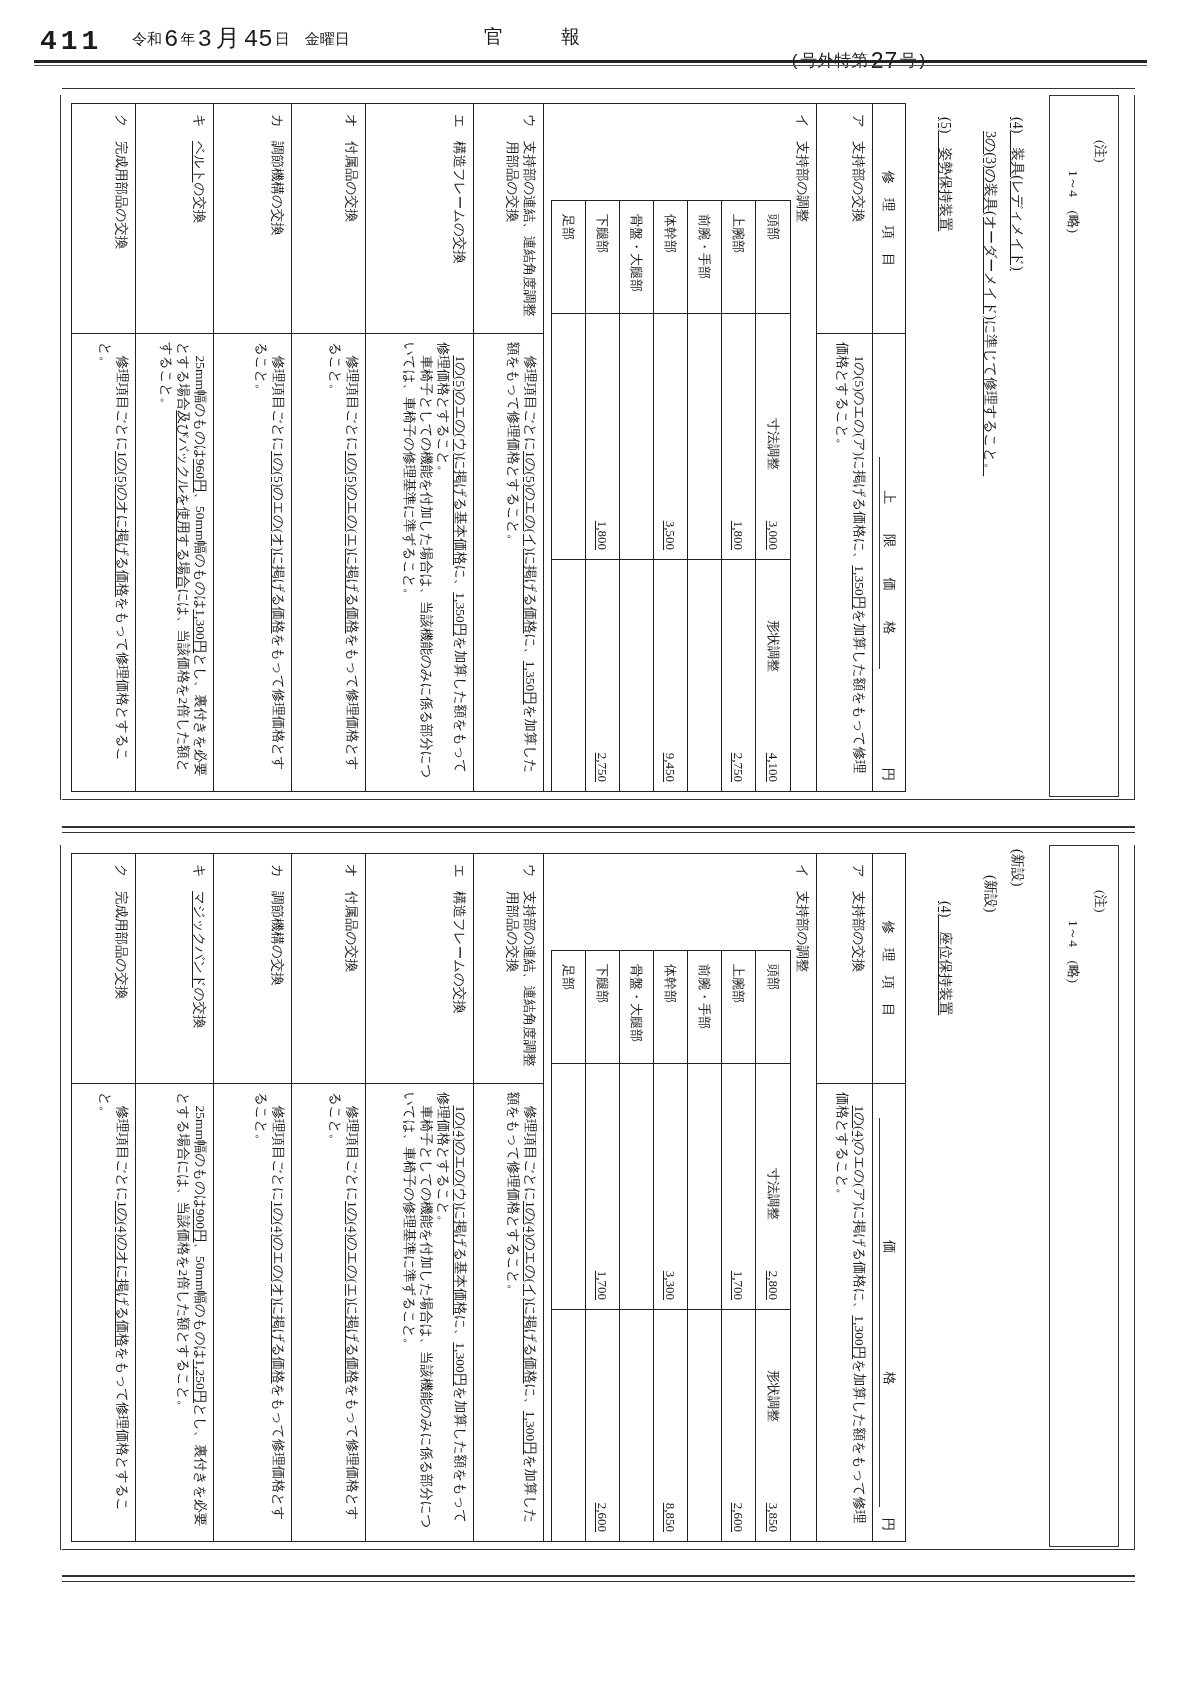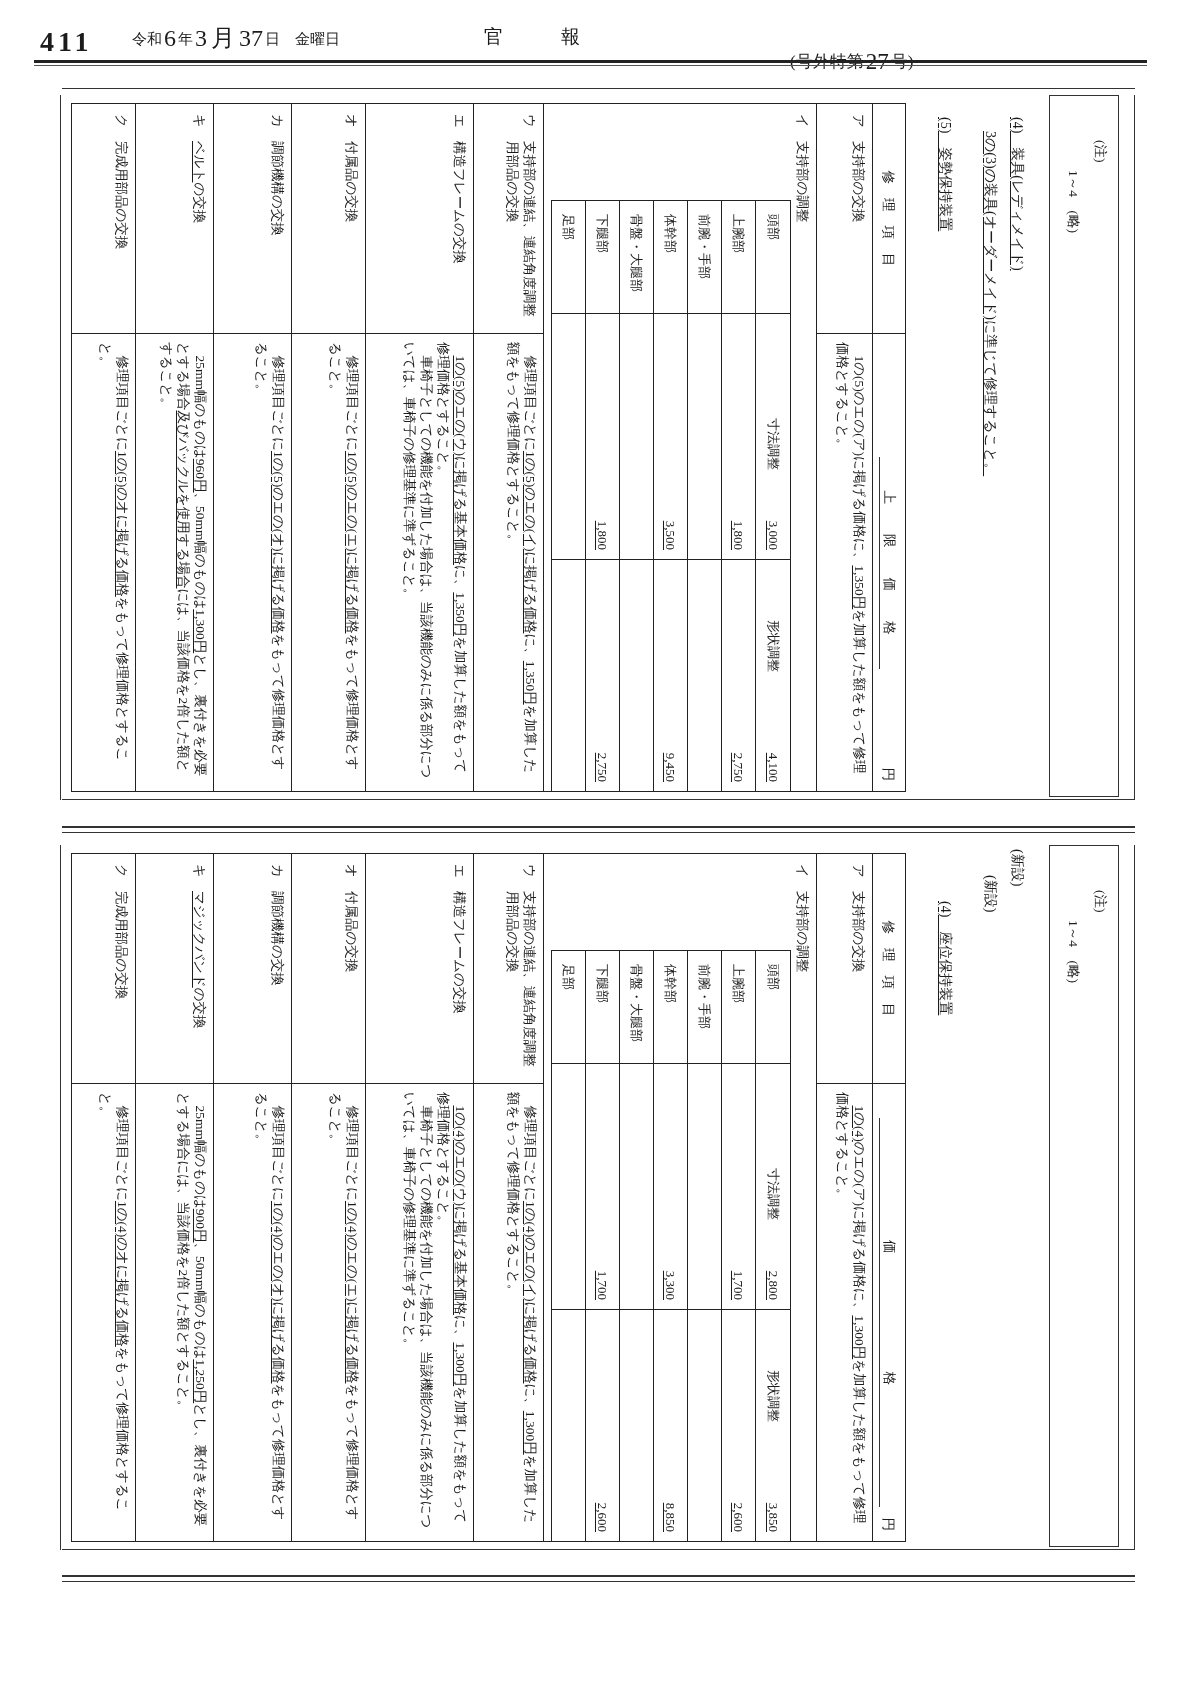--- a/index.html
+++ b/index.html
@@ -1,20 +1,20 @@
 <!DOCTYPE html>
 <html><head>
 <meta charset="utf-8">
 <style>
   html,body{margin:0;padding:0;background:#ffffff;}
   body{font-family:"Liberation Serif","DejaVu Serif",serif;color:#1c1c1c;}
   #page{position:relative;width:1181px;height:1695px;background:#ffffff;overflow:hidden;}
 
   
-  #masthead{position:absolute;left:0;top:0;width:1181px;height:70px;}
+  #masthead{position:absolute;left:0;top:0;width:1181px;height:70px;font-family:Liberation Mono, monospace;}
   #pageNum{position:absolute;left:40px;top:26px;font-size:28px;font-weight:bold;letter-spacing:4px;}
   #dateLine{position:absolute;left:132px;top:30px;font-size:15px;white-space:nowrap;}
   #dateLine .big{font-size:24px;line-height:15px;vertical-align:-2px;padding:0 2px;}
   #titleJP{position:absolute;left:484px;top:24px;font-size:19px;letter-spacing:58px;white-space:nowrap;}
   #issueNo{position:absolute;left:790px;top:30px;font-size:17px;white-space:nowrap;margin-top:19px;}
   #issueNo .big{font-size:23px;vertical-align:-2px;padding:0 2px;}
   .mast-rule-a{position:absolute;left:34px;top:60px;width:1113px;height:3px;background:#222;}
   .mast-rule-b{position:absolute;left:34px;top:65px;width:1113px;height:1px;background:#555;}
 
   
@@ -66,21 +66,21 @@
   .sc-shape .sc-lab{left:60px;}
   .sc-val{position:absolute;right:9px;top:8px;text-decoration:underline;text-underline-offset:2px;}
 </style>
 </head>
 <body>
 
 <div id="page">
 
   <div id="masthead">
     <div id="pageNum">411</div>
-    <div id="dateLine"><span>令和</span><span class="big">6</span><span>年</span><span class="big">3</span><span class="big">月</span><span class="big">37</span><span>日</span><span>　金曜日</span></div>
+    <div id="dateLine"><span>令和</span><span class="big">6</span><span>年</span><span class="big">3</span><span class="big">月</span><span class="big">45</span><span>日</span><span>　金曜日</span></div>
     <div id="titleJP">官報</div>
     <div id="issueNo"><span>(号外特第</span><span class="big">27</span><span>号)</span></div>
     <div class="mast-rule-a"></div>
     <div class="mast-rule-b"></div>
   </div>
 
   <div id="rules">
       <div class="hrule" style="top: 88px; height: 1px;"></div>
       <div class="hrule" style="top: 799px; height: 1px;"></div>
       <div class="hrule" style="top: 826px; height: 2px;"></div>

